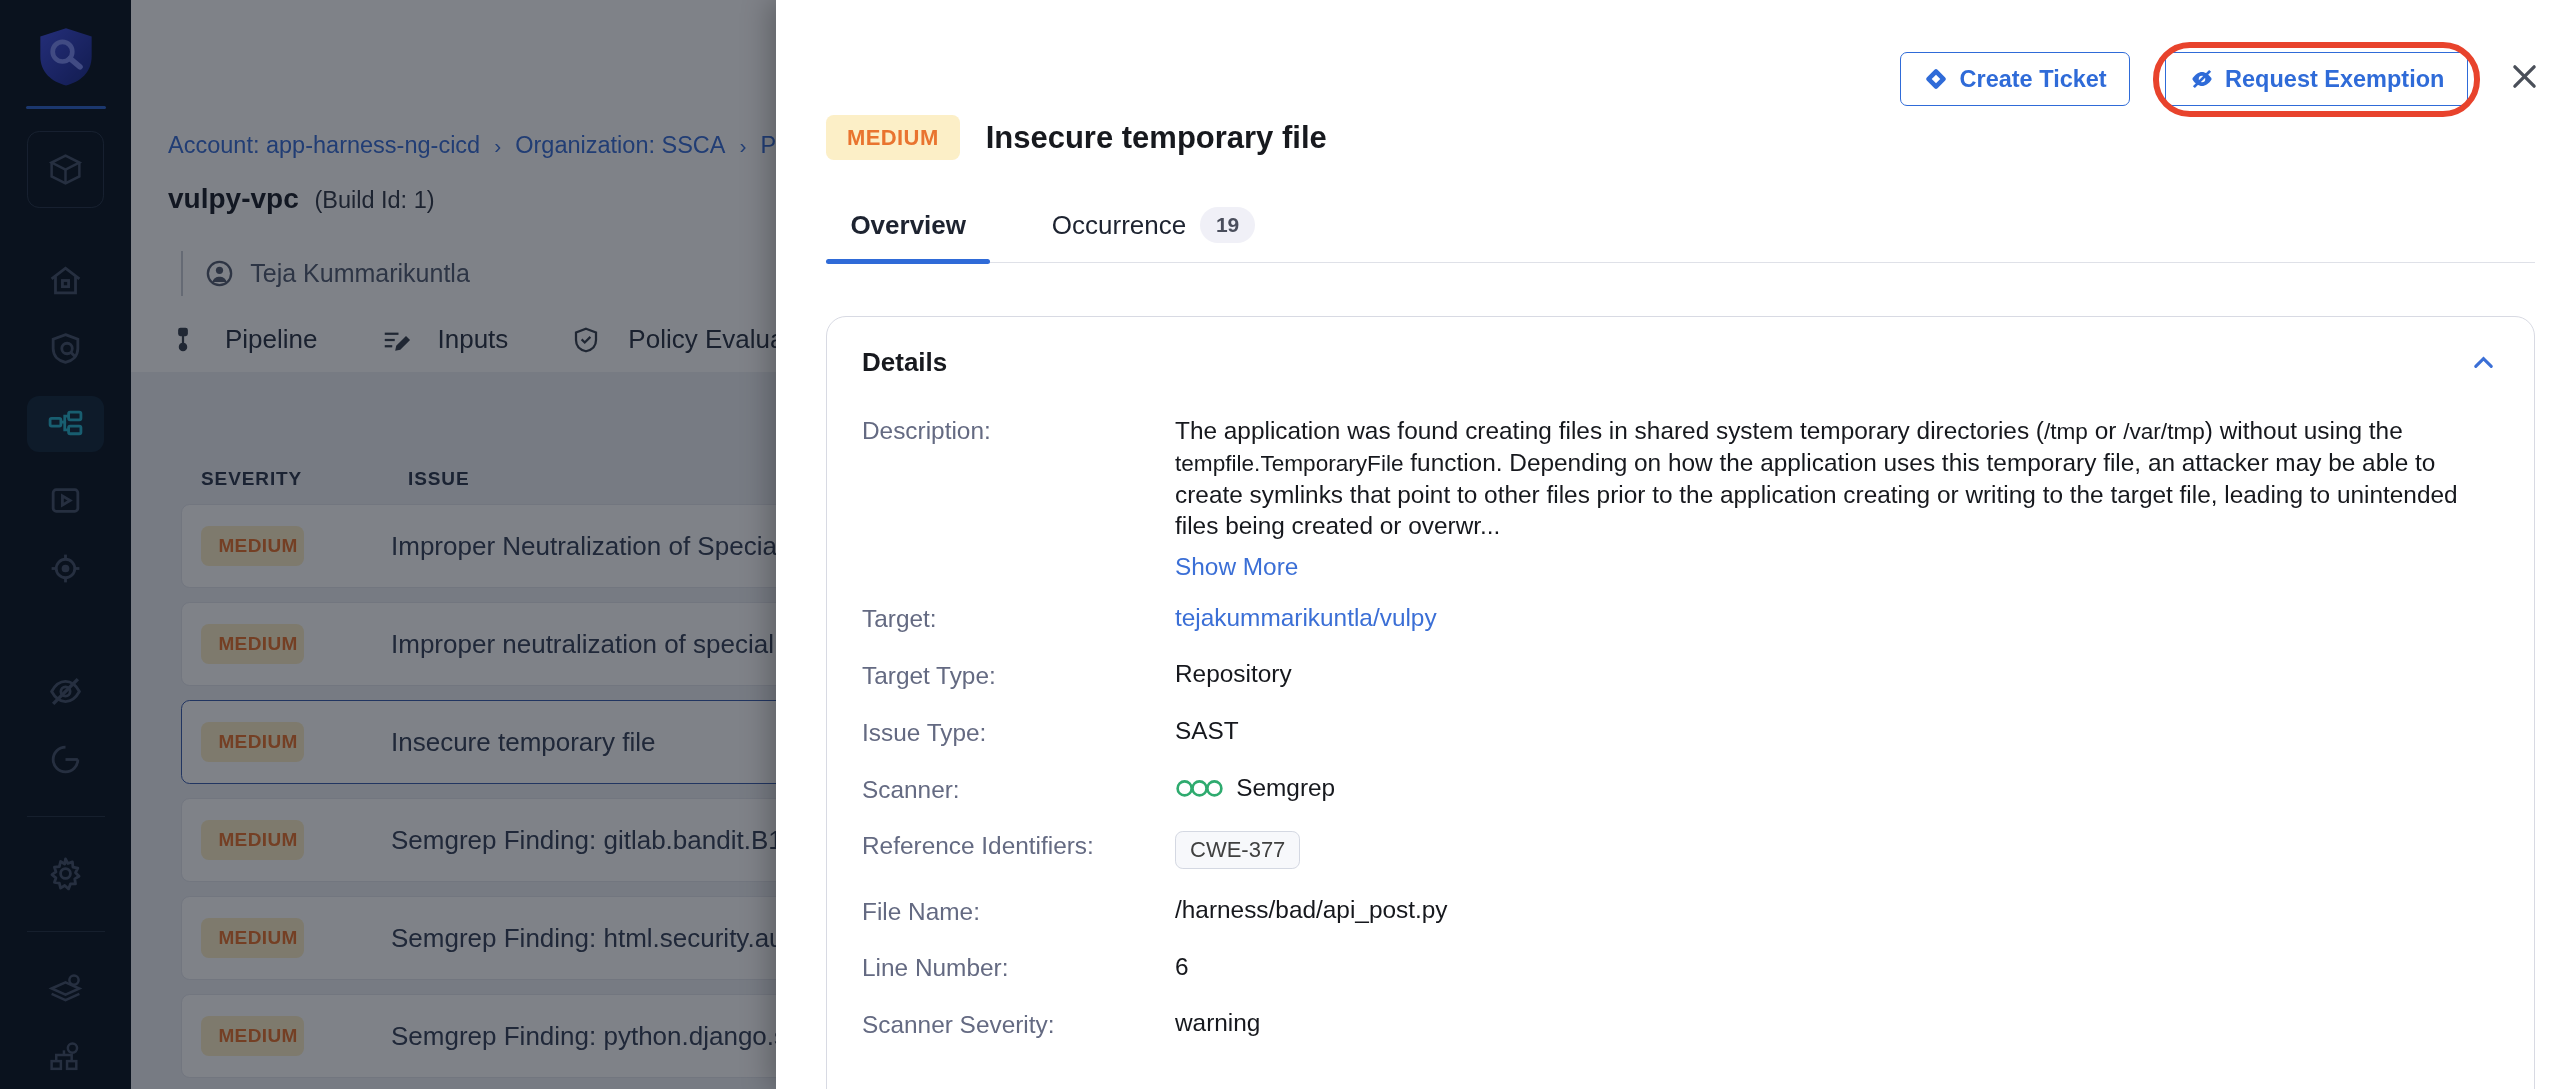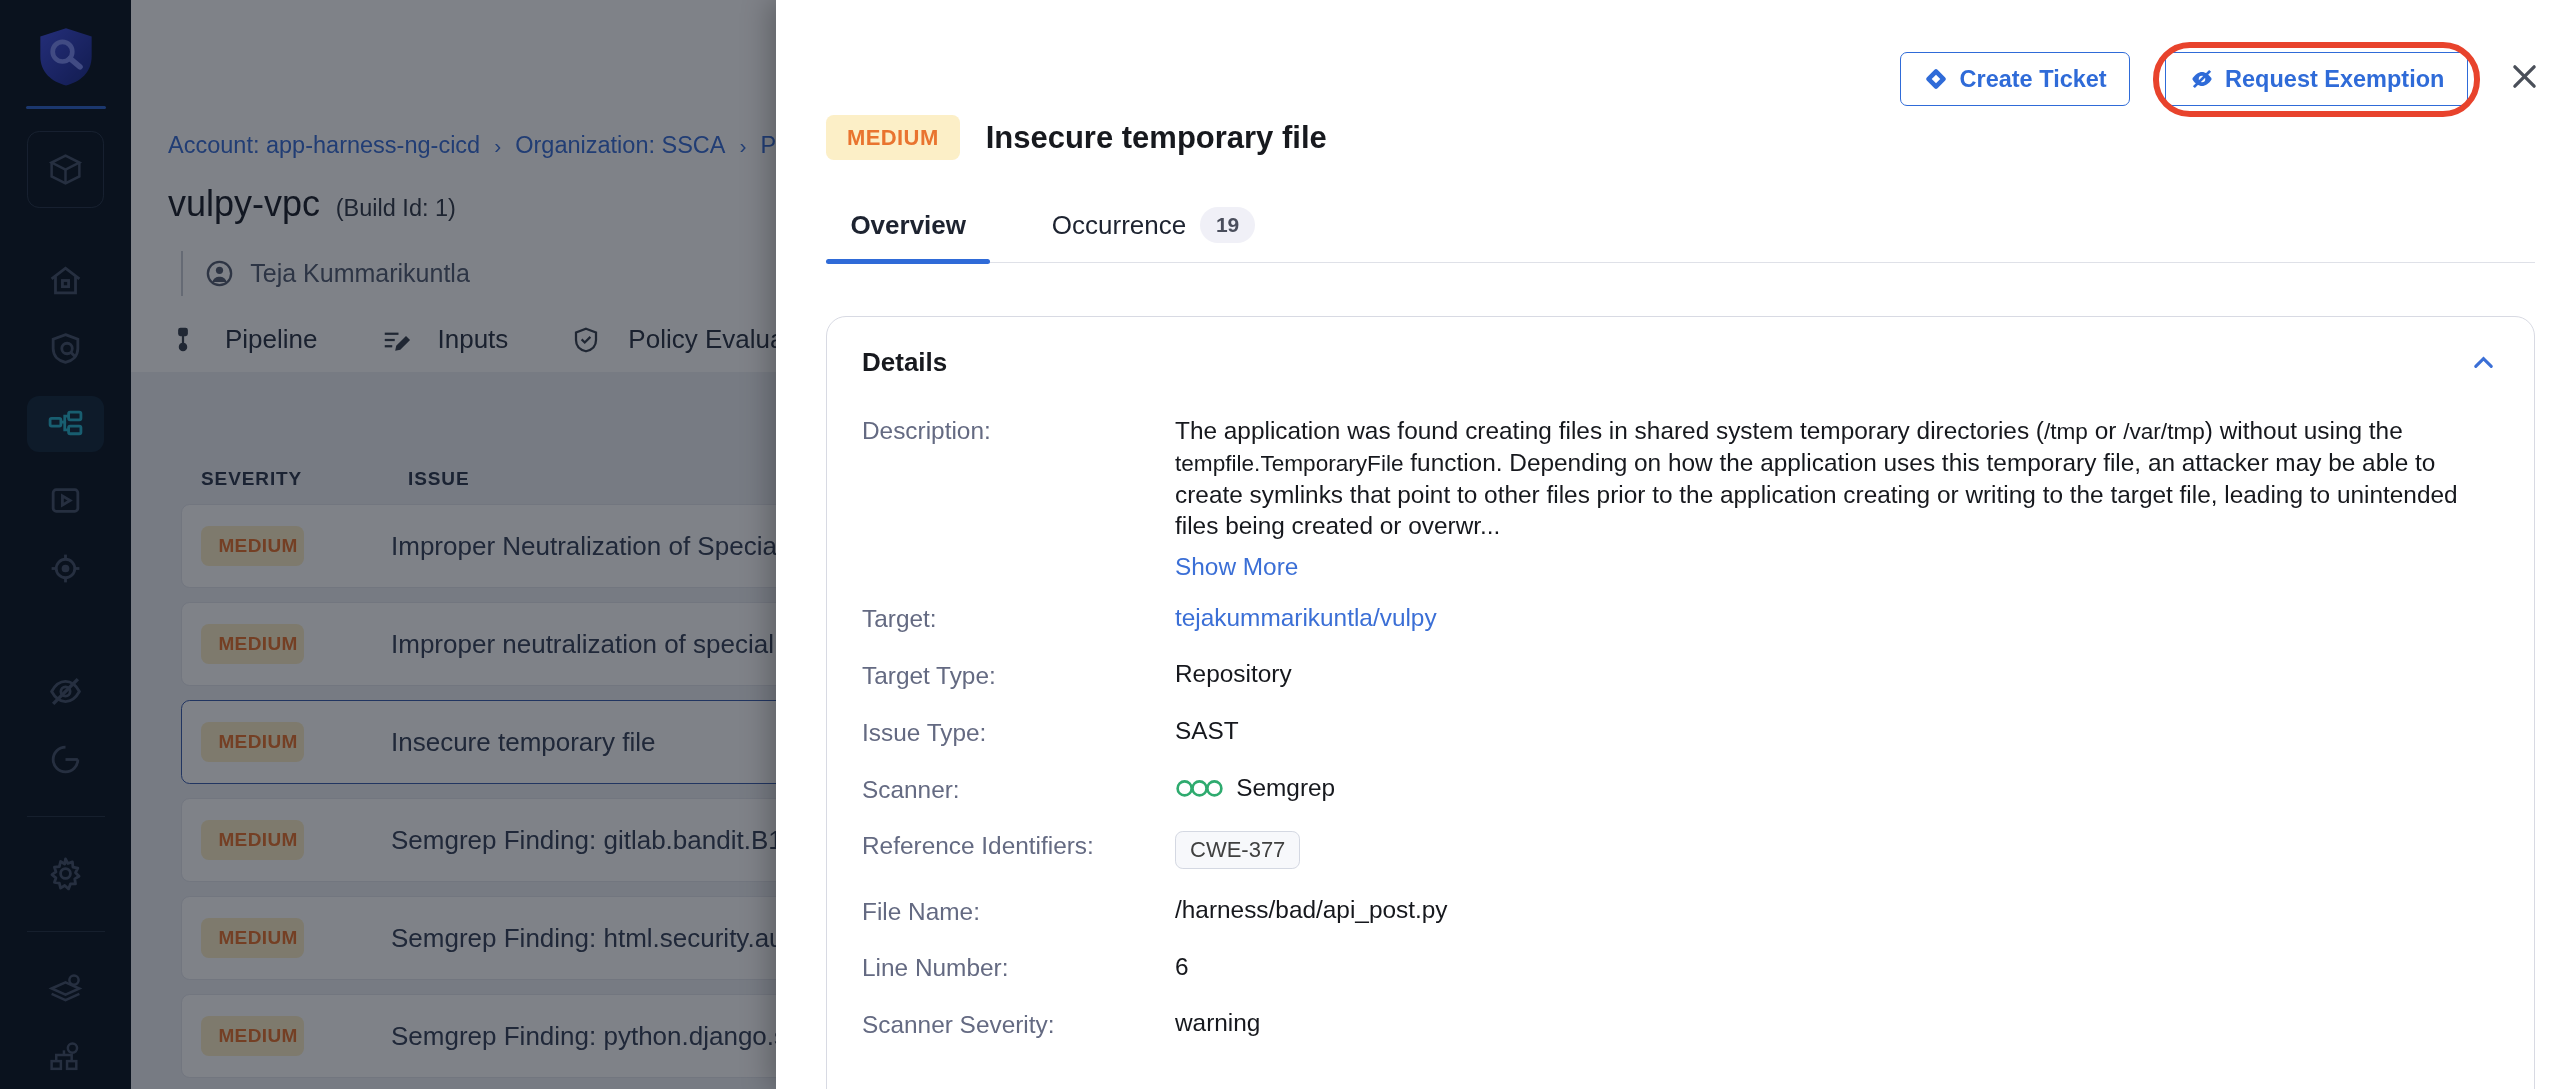--- a/index.html
+++ b/index.html
@@ -20,21 +20,21 @@
   .sb-active { background:#13283c; border-radius:12.2px; width:77px; height:56px; color:#29b5cd; }
   .sb-thin-divider { width:78px; height:0.9px; background:#243142; margin:22.6px 0; }
   .sb-spacer { flex:1 1 auto; max-height:131px; }
 
   
   .content { position:absolute; left:131px; top:0; width:1392px; height:1090px; background:#ffffff; overflow:hidden; }
   .breadcrumb { position:absolute; left:37px; top:132px; font-size:23.5px; color:#3b6fd6; display:flex; align-items:center; gap:14px; white-space:nowrap; }
   .crumb { cursor:pointer; }
   .crumb-sep { color:#3b6fd6; font-size:21px; }
   .page-title-row { position:absolute; left:37px; top:183px; display:flex; align-items:baseline; gap:15.7px; white-space:nowrap; }
-  .page-title { font-size:36px; font-weight:400; color:#1c212b; }
+  .page-title { font-size:28px; font-weight:700; color:#1c212b; }
   .build-id { font-size:23.5px; color:#343b49; }
   .author-row { position:absolute; left:42px; top:251px; display:flex; align-items:center; gap:15.7px;padding-left:8px; }
   .author-vline { width:1.7px; height:45px; background:#c8ccd6; margin-right:5.2px; }
   .author-icon { width:31px; height:31px; color:#565f72; }
   .author-name { font-size:25px; color:#555f74; }
 
   .tabbar { position:absolute; left:37px; top:324px; width:1305px; display:flex; align-items:center; gap:63px; padding-bottom:21px; border-bottom:1.7px solid #d8dbe3; white-space:nowrap; }
   .bgtab { display:flex; align-items:center; gap:27px; font-size:26px; color:#2c3545; cursor:pointer; }
   .bgtab svg { width:30px; height:30px; color:#39414f; }
 

